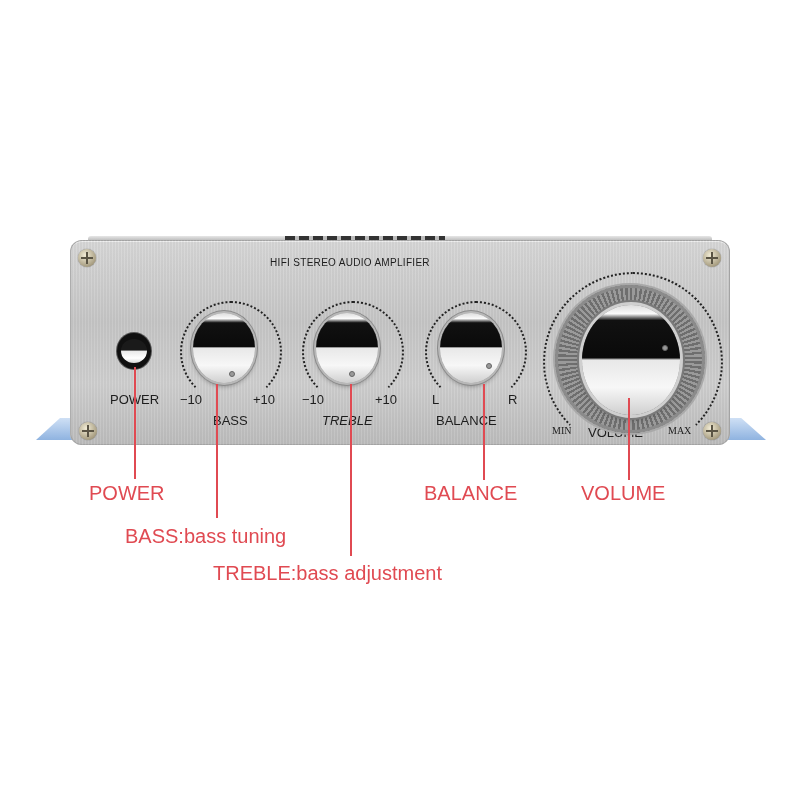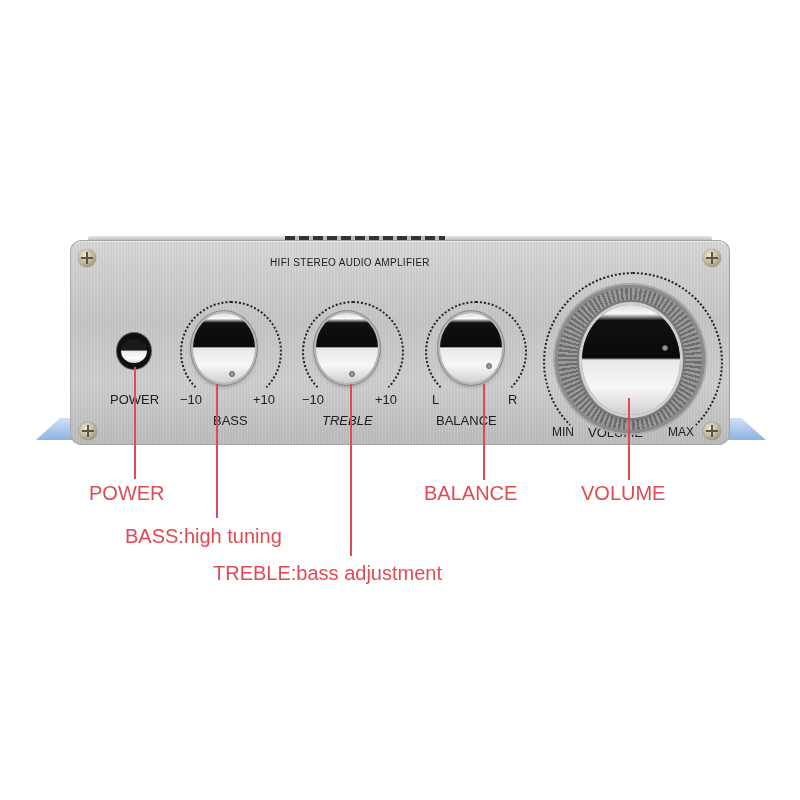--- a/index.html
+++ b/index.html
@@ -17,21 +17,21 @@
     box-shadow:inset 0 0 0 1px #a8a8a8, inset 0 2px 0 #eee;}
   .panel::after{content:"";position:absolute;inset:0;border-radius:12px;
     background:repeating-linear-gradient(90deg,rgba(255,255,255,0.06) 0 1px,rgba(0,0,0,0.03) 1px 3px);}
   .screw{position:absolute;width:18px;height:18px;border-radius:50%;
     background:radial-gradient(circle at 40% 35%,#f2ecd6,#a89e82 70%,#6d6552);box-shadow:0 0 1px #444;z-index:2;}
   .screw::before,.screw::after{content:"";position:absolute;background:#5a5444;}
   .screw::before{left:8px;top:3px;width:2px;height:12px;}
   .screw::after{left:3px;top:8px;width:12px;height:2px;}
   .panel-title{position:absolute;left:200px;top:257px;width:300px;text-align:center;font-size:10px;letter-spacing:0.3px;color:#1d1d1d;z-index:2;}
   .lbl{position:absolute;font-size:13px;color:#1d1d1d;z-index:2;white-space:nowrap;}
-  .lbl.small{font-size:12px;}
+  .lbl.small{font-size:10px;font-family:Liberation Serif, serif;}
   
   .dotring{position:absolute;border-radius:50%;z-index:2;}
   .knob{position:absolute;border-radius:50%;z-index:3;
     background:linear-gradient(180deg,#dcdcdc 0%,#fafafa 8%,#111 14%,#0a0a0a 48%,#e8e8e8 50%,#f7f7f7 75%,#cfcfcf 100%);
     box-shadow:0 0 0 2px #b8b8b8,0 0 0 3px #8a8a8a,0 3px 5px rgba(0,0,0,0.4);}
   .knob .pip{position:absolute;width:4px;height:4px;border-radius:50%;background:#999;border:1px solid #666;}
   .vol-ring{position:absolute;border-radius:50%;z-index:3;
     background:repeating-conic-gradient(#6e6e6e 0 2deg,#9a9a9a 2deg 4deg);
     box-shadow:0 0 0 2px #a9a9a9,inset 0 0 0 3px #8b8b8b;}
   .power-btn{position:absolute;left:117px;top:333px;width:34px;height:36px;border-radius:50%;z-index:3;
@@ -97,16 +97,16 @@
 <div class="lbl small" style="left:668px;top:425px;">MAX</div>
 <div class="lbl" style="left:588px;top:425px;">VOLUME</div>
 
 <div class="line" style="left:134px;top:367px;height:112px;"></div>
 <div class="line" style="left:216px;top:384px;height:134px;"></div>
 <div class="line" style="left:350px;top:384px;height:172px;"></div>
 <div class="line" style="left:483px;top:384px;height:96px;"></div>
 <div class="line" style="left:628px;top:398px;height:82px;"></div>
 
 <div class="callout" style="left:89px;top:482px;">POWER</div>
-<div class="callout" style="left:125px;top:525px;">BASS:high tuning</div>
+<div class="callout" style="left:125px;top:525px;">BASS:bass tuning</div>
 <div class="callout" style="left:213px;top:562px;">TREBLE:bass adjustment</div>
 <div class="callout" style="left:424px;top:482px;">BALANCE</div>
 <div class="callout" style="left:581px;top:482px;">VOLUME</div>
 
 </body></html>

